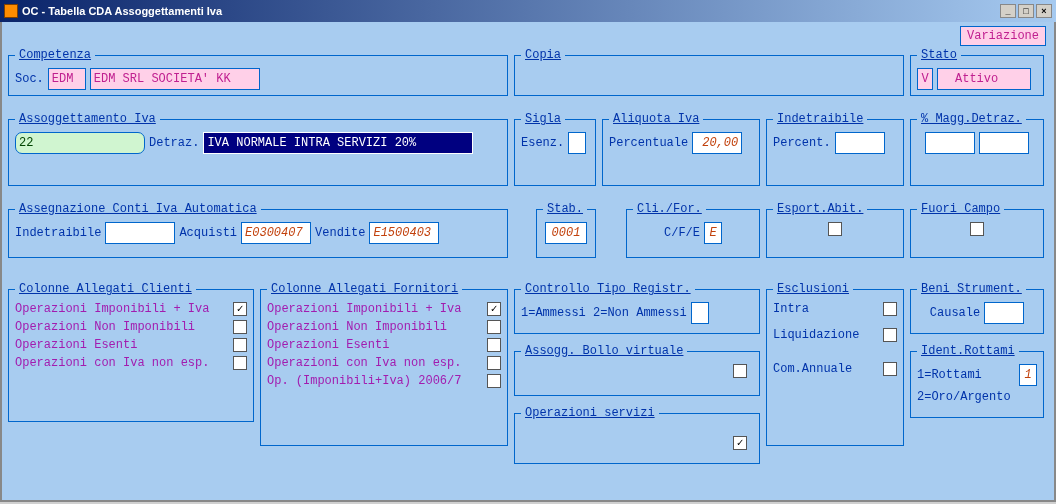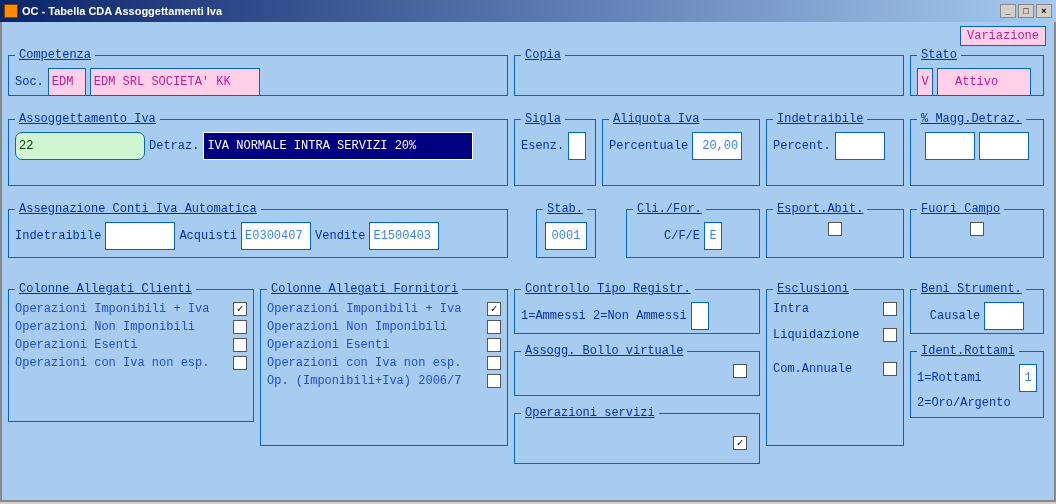--- a/index.html
+++ b/index.html
@@ -53,34 +53,34 @@
   position: absolute;
   background: transparent;
 }
 legend {
   color: #0033aa;
   padding: 0 4px;
   background: #a8ccf0;
   text-decoration: underline;
 }
 .lbl { color: #0033aa; display: inline-block; }
-.lbl-green { color: #1d4ed8; display: inline-block; text-align: right; }
+.lbl-green { color: #a21caf; display: inline-block; text-align: right; }
 .txt {
   font-family: "Courier New", monospace;
   font-size: 12px;
   border: 1px solid #0066cc;
   background: #fff;
   padding: 1px 3px;
-  height: 28px;
+  height: 22px;
   vertical-align: middle;
 }
 .txt.pink { background: #ffd0e8; color: #c02090; }
 .txt.green { background: #d0f5d0; color: #004400; border-radius: 7px; }
 .txt.dark { background: #000080; color: #fff; border: 1px solid #fff; }
-.txt.blue { color: #3b82f6; }
+.txt.blue { color: #c2410c; font-style: italic; }
 .chk {
   width: 14px; height: 14px; border: 1px solid #555; background: #fff;
   display: inline-block; vertical-align: middle; text-align: center;
   line-height: 12px; font-size: 11px; cursor: pointer;
 }
 .row { display: flex; align-items: center; gap: 4px; margin-bottom: 4px; }
 .col-list .row { justify-content: space-between; }
 </style>
 </head>
 <body>

